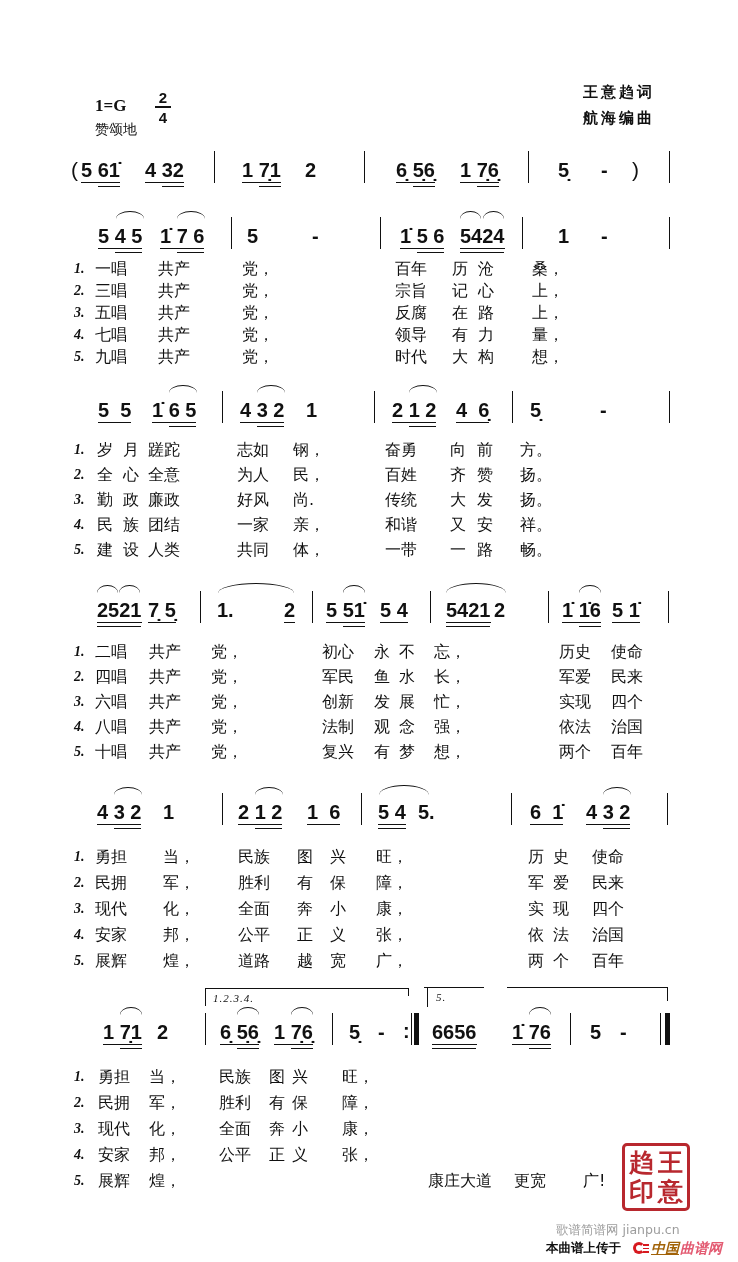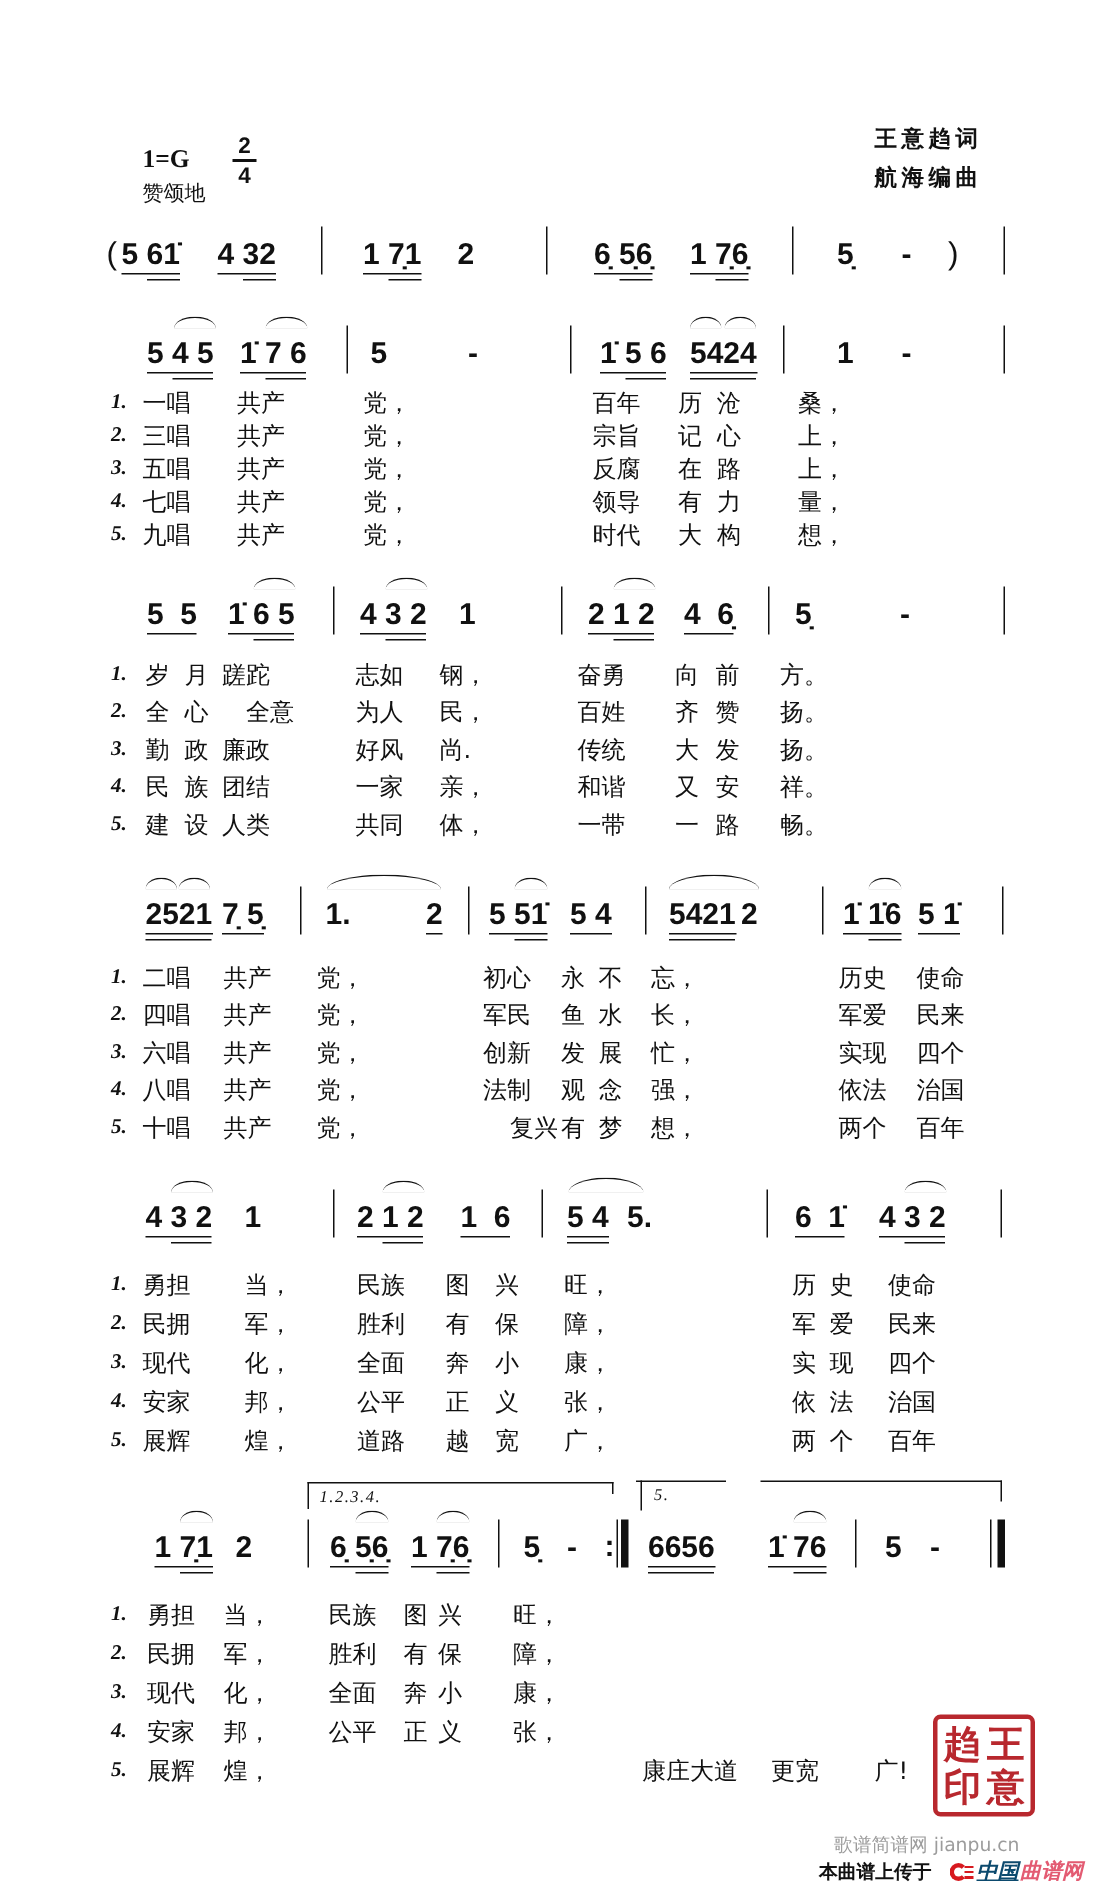--- a/index.html
+++ b/index.html
@@ -32,21 +32,21 @@
   .ly{position:absolute;top:0;font:16px/18px "DejaVu Sans",sans-serif;white-space:pre;}
   
   .seal{position:absolute;left:622px;top:1143px;width:62px;height:62px;border:3px solid #b8282e;border-radius:5px;}
   .sc{position:absolute;font:bold 25px/27px "DejaVu Serif",serif;color:#b8282e;}
   
   .wm1{position:absolute;left:556px;top:1223px;font:12.5px/14px "DejaVu Sans",sans-serif;color:#9c9c9c;white-space:nowrap;}
   .wm2{position:absolute;left:546px;top:1241px;font:bold 12.5px/14px "DejaVu Sans",sans-serif;color:#111;white-space:nowrap;}
   .logo{position:absolute;left:633px;top:1242px;width:16px;height:13px;}
   .logo .c{position:absolute;left:0;top:0;width:6px;height:6px;border:3.5px solid #d7191f;border-right-color:transparent;border-radius:50%;}
   .logo .l{position:absolute;left:10px;top:2px;width:6px;height:9px;background:repeating-linear-gradient(#d7191f 0 1.5px,transparent 1.5px 3.5px);}
-  .brandA{position:absolute;left:651px;top:1240px;font:italic bold 14px/16px "DejaVu Sans",sans-serif;color:#0c4a6e;white-space:nowrap;text-decoration:underline;}
+  .brandA{position:absolute;left:651px;top:1240px;font:italic bold 14px/16px "DejaVu Sans",sans-serif;color:#a16207;white-space:nowrap;text-decoration:underline;}
   .brandB{position:absolute;left:680px;top:1240px;font:italic bold 14px/16px "DejaVu Sans",sans-serif;color:#e35b72;white-space:nowrap;}
 </style>
 </head>
 <body>
 
 <div class="page">
 
   <div class="key">1=G</div>
   <div class="tsig">
     <span>2</span>
@@ -171,21 +171,21 @@
     <span class="ly" style="left:293px">钢，</span>
     <span class="ly" style="left:385px">奋勇</span>
     <span class="ly" style="left:450px">向</span>
     <span class="ly" style="left:477px">前</span>
     <span class="ly" style="left:520px">方。</span>
   </div>
   <div class="ln" style="top:466px">
     <span class="num">2.</span>
     <span class="ly" style="left:97px">全</span>
     <span class="ly" style="left:123px">心</span>
-    <span class="ly" style="left:164px">全意</span>
+    <span class="ly" style="left:148px">全意</span>
     <span class="ly" style="left:237px">为人</span>
     <span class="ly" style="left:293px">民，</span>
     <span class="ly" style="left:385px">百姓</span>
     <span class="ly" style="left:450px">齐</span>
     <span class="ly" style="left:477px">赞</span>
     <span class="ly" style="left:520px">扬。</span>
   </div>
   <div class="ln" style="top:491px">
     <span class="num">3.</span>
     <span class="ly" style="left:97px">勤</span>
@@ -293,21 +293,21 @@
     <span class="ly" style="left:399px">念</span>
     <span class="ly" style="left:434px">强，</span>
     <span class="ly" style="left:559px">依法</span>
     <span class="ly" style="left:611px">治国</span>
   </div>
   <div class="ln" style="top:743px">
     <span class="num">5.</span>
     <span class="ly" style="left:95px">十唱</span>
     <span class="ly" style="left:149px">共产</span>
     <span class="ly" style="left:211px">党，</span>
-    <span class="ly" style="left:340px">复兴</span>
+    <span class="ly" style="left:322px">复兴</span>
     <span class="ly" style="left:374px">有</span>
     <span class="ly" style="left:399px">梦</span>
     <span class="ly" style="left:434px">想，</span>
     <span class="ly" style="left:559px">两个</span>
     <span class="ly" style="left:611px">百年</span>
   </div>
 
   <div class="row" style="top:802px">
     <span class="g b" style="left:97px"><span>4 3 2</span><i class="b2" style="left:16.7px;width:27.8px"></i></span>
     <i class="slur" style="left:114px;width:28px"></i>

